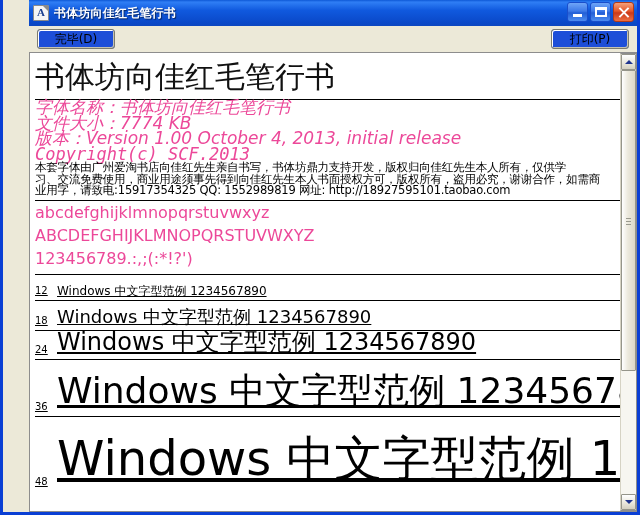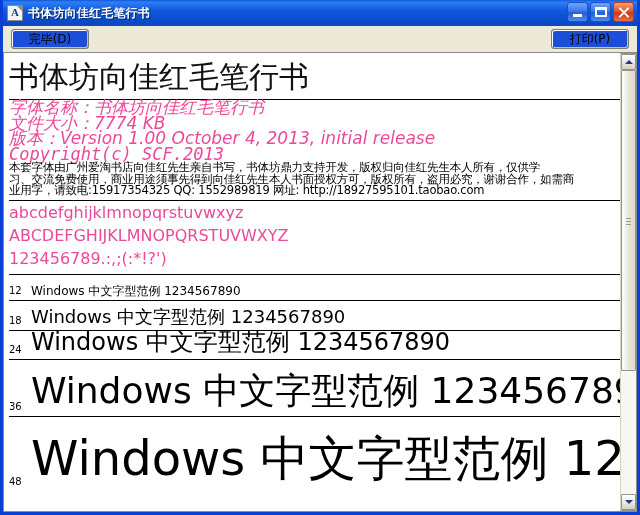--- a/index.html
+++ b/index.html
@@ -7,21 +7,21 @@
     width:640px;height:515px;overflow:hidden;
     font-family:"Liberation Sans","DejaVu Sans",sans-serif;
     background:#0a246a;
   }
   .window{
     position:absolute;left:0;top:0;width:640px;height:515px;
     box-sizing:border-box;
     border:3px solid #0a3fd4;
     border-top:none;
     background:#ece9d8;
-    display:flex;flex-direction:column;
+    display:flex;flex-direction:column;padding-left:26px;
   }
   
   .titlebar{
     height:26px;flex:0 0 26px;
     background:linear-gradient(to bottom,#0e58d6 0%,#2f7ef5 8%,#1059de 40%,#0a48c8 88%,#0d47c0 100%);
     display:flex;align-items:center;
     padding:0 2px 0 4px;
     position:relative;
   }
   .title-icon{
@@ -112,21 +112,21 @@
   .desc{
     font-size:11.5px;line-height:11.5px;color:#000;
     font-family:"DejaVu Sans","Liberation Sans",sans-serif;
     white-space:nowrap;letter-spacing:-0.2px;
   }
   .charset{
     font-size:16px;line-height:23px;color:#ec4899;white-space:nowrap;
     font-family:"DejaVu Sans","Liberation Sans",sans-serif;
     font-weight:500;
   }
-  .samples{padding-top:3px;}
+  .samples{padding-top:3px;text-decoration:underline;}
   .srow{
     display:flex;align-items:flex-end;white-space:nowrap;overflow:hidden;
   }
   .ssize{
     font-size:10px;color:#000;width:22px;flex:0 0 22px;
     font-family:"DejaVu Sans","Liberation Sans",sans-serif;
     line-height:14px;padding-bottom:2px;
   }
   .stext{
     color:#000;white-space:nowrap;

